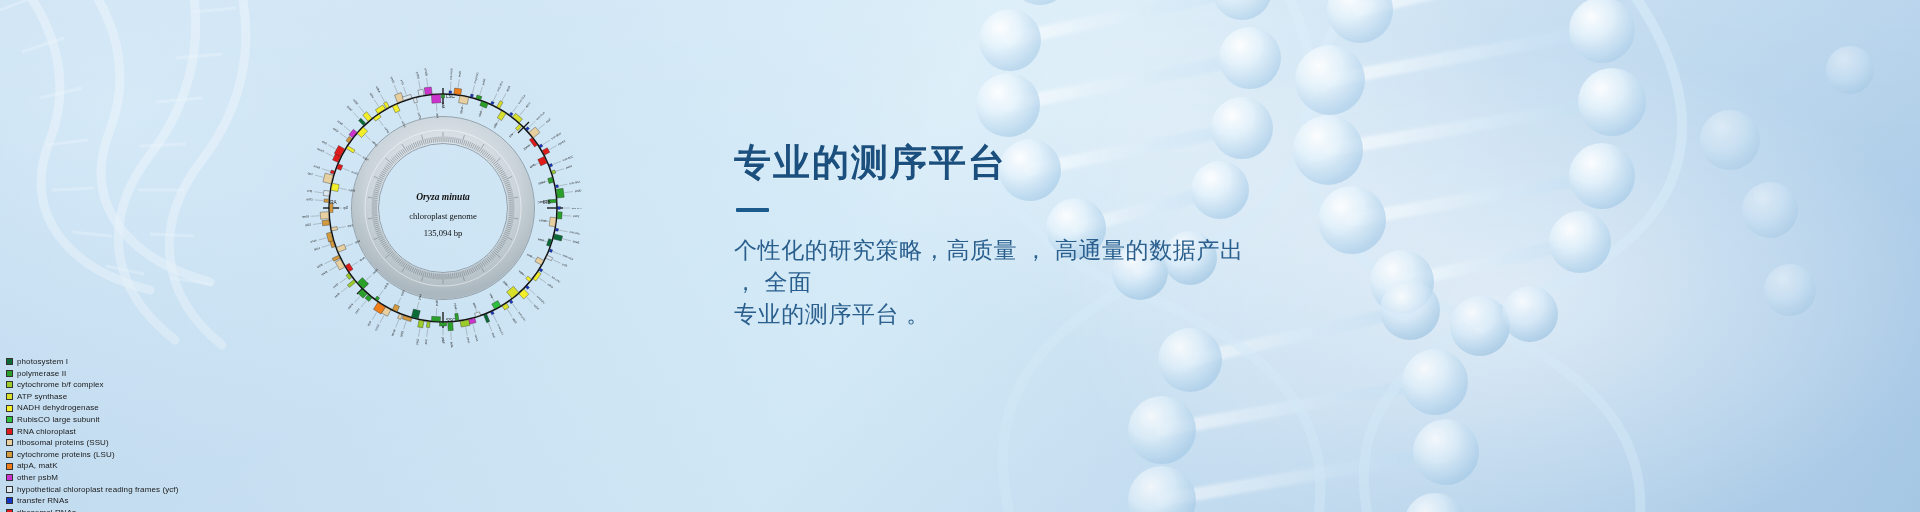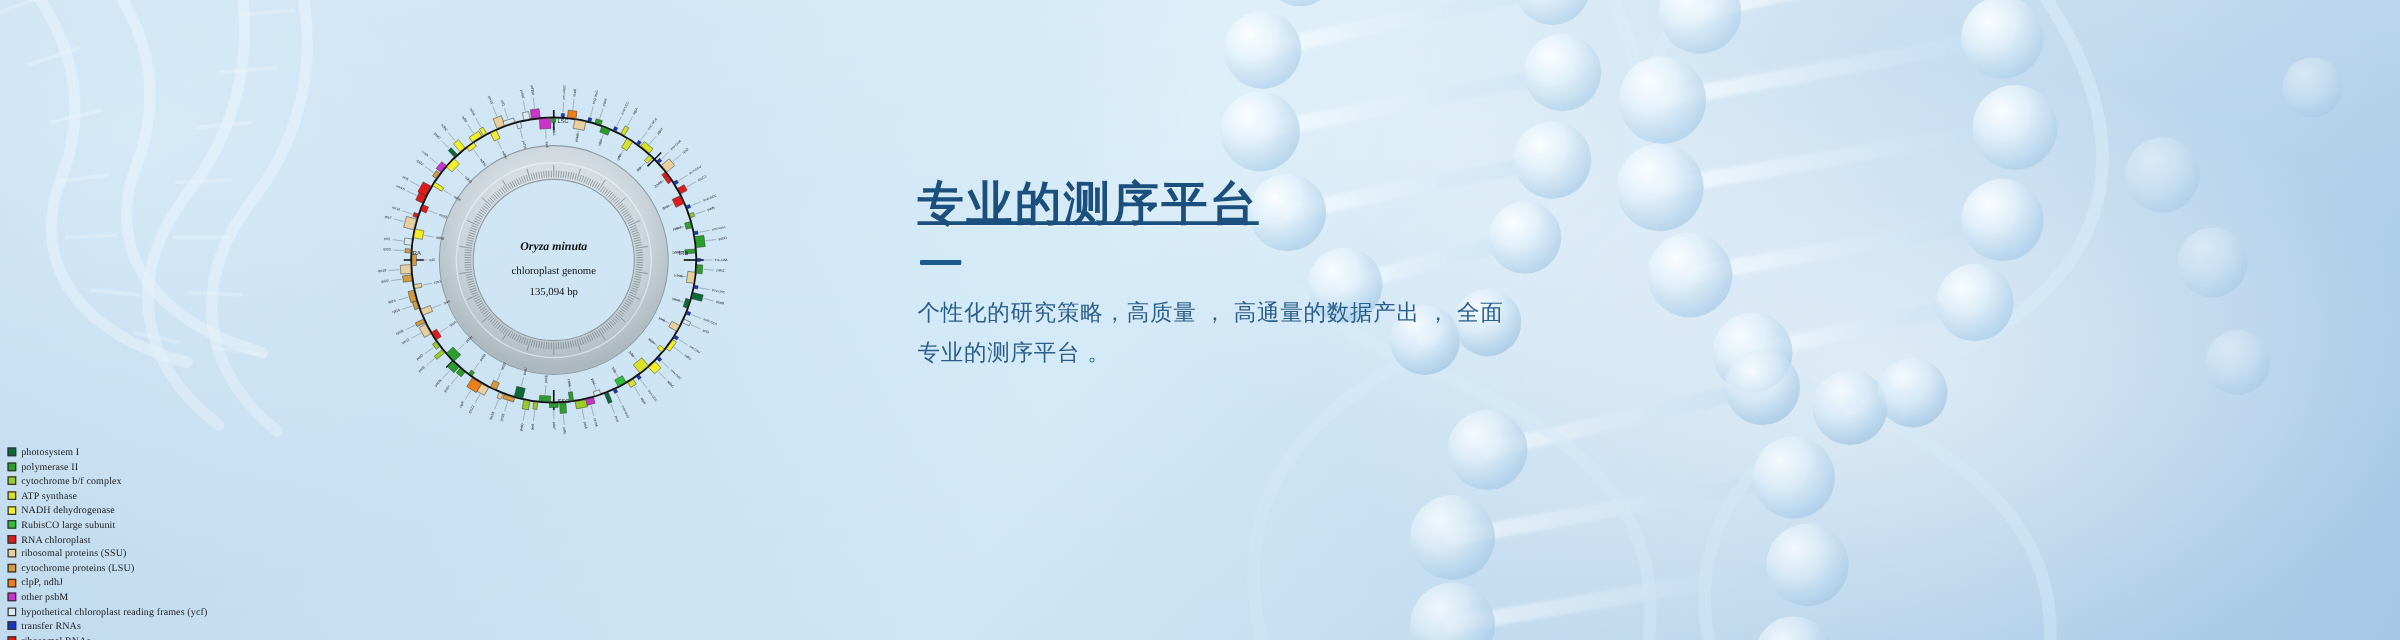--- a/index.html
+++ b/index.html
@@ -35,39 +35,38 @@
     position:absolute; left:6px; top:356px;
     font-size:8px; line-height:11.6px;
     color:#1a1a1a;
     letter-spacing:.1px;
   }
   .legend-row { display:flex; align-items:center; height:11.6px; }
   .swatch {
     width:7px; height:7px; margin-right:4px;
     border:1px solid #333; flex:0 0 auto;
   }
-  .legend-label { white-space:nowrap; font-family:Liberation Serif, serif; }
+  .legend-label { white-space:nowrap; font-family:Liberation Sans, sans-serif; }
 
   
   #genome { position:absolute; left:243px; top:8px; width:400px; height:400px; }
   #genome svg { display:block; }
   .ctr-species { font-style:italic; font-weight:bold; font-size:9.5px; fill:#111; font-family:"Liberation Serif", serif; }
   .ctr-line { font-size:8.6px; fill:#111; font-family:"Liberation Serif", serif; }
 
   
   #copy { position:absolute; left:734px; top:140px; width:620px; }
   #headline {
     font-size:37px; font-weight:bold; color:#1b4f7e;
     letter-spacing:2px; line-height:46px;
     text-shadow:0 1px 0 rgba(255,255,255,.35);
-    text-decoration:underline;
   }
   #rule { width:33px; height:4px; background:#1b5a8c; margin:22px 0 22px 2px; border-radius:1px; }
   #subcopy {
-    font-size:18px; color:#2a5f8d; line-height:32px; letter-spacing:.6px;
+    font-size:23px; color:#2a5f8d; line-height:32px; letter-spacing:.6px;
     max-width:535px;
   }
 </style>
 </head>
 <body>
 
 <div id="banner">
 
   <svg class="helix-left" viewBox="0 0 420 420" aria-hidden="true">
     <g fill="none" stroke="#ffffff" stroke-opacity="0.55" stroke-width="9" stroke-linecap="round">
@@ -808,21 +807,21 @@
     <div class="legend-row">
       <span class="swatch" style="background: rgb(232, 207, 160);"></span>
       <span class="legend-label">ribosomal proteins (SSU)</span>
     </div>
     <div class="legend-row">
       <span class="swatch" style="background: rgb(212, 154, 62);"></span>
       <span class="legend-label">cytochrome proteins (LSU)</span>
     </div>
     <div class="legend-row">
       <span class="swatch" style="background: rgb(239, 125, 26);"></span>
-      <span class="legend-label">clpP, ndhJ</span>
+      <span class="legend-label">atpA, matK</span>
     </div>
     <div class="legend-row">
       <span class="swatch" style="background: rgb(204, 51, 204);"></span>
       <span class="legend-label">other psbM</span>
     </div>
     <div class="legend-row">
       <span class="swatch" style="background: rgb(220, 232, 239);"></span>
       <span class="legend-label">hypothetical chloroplast reading frames (ycf)</span>
     </div>
     <div class="legend-row">

